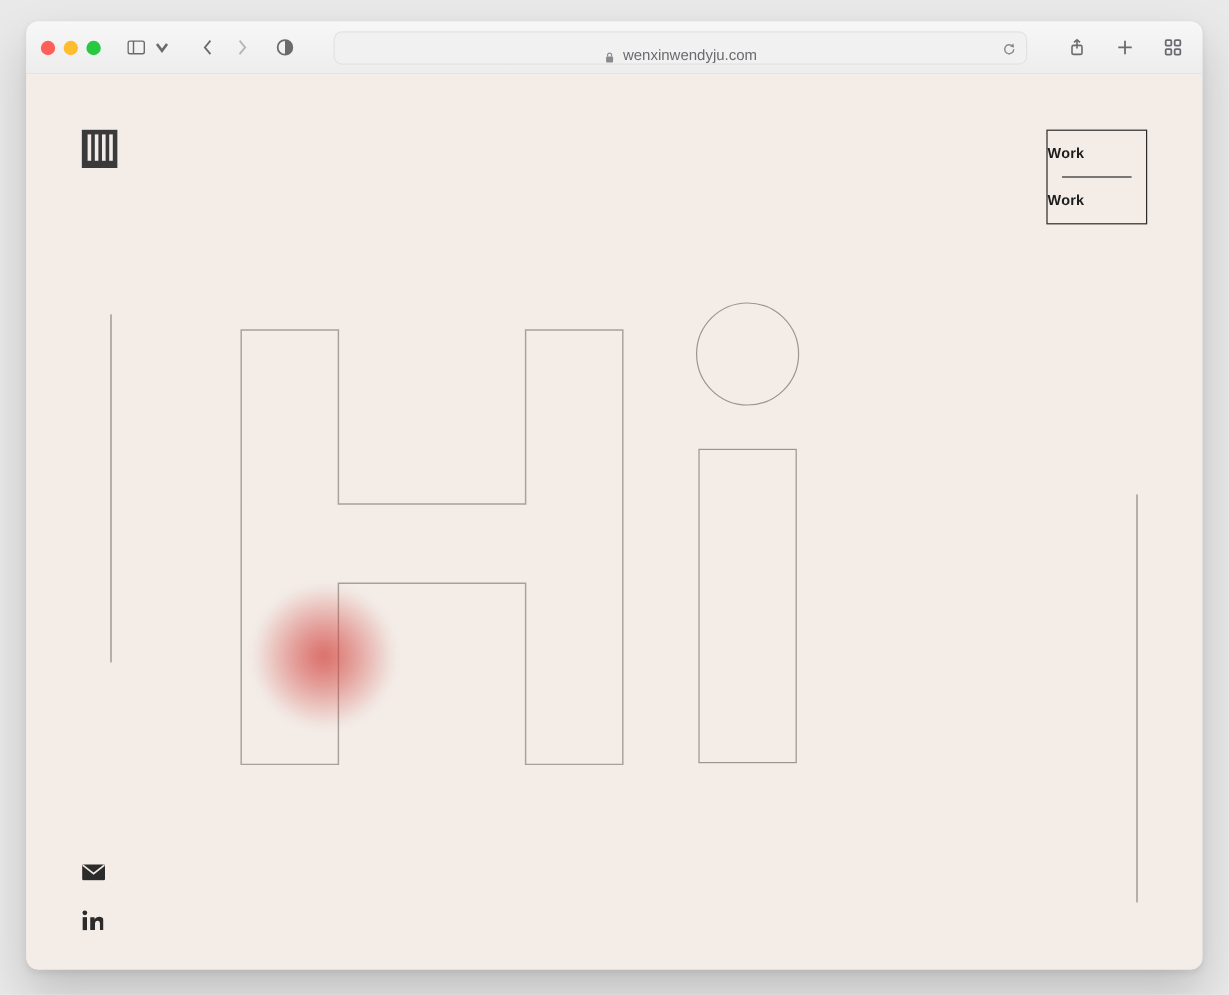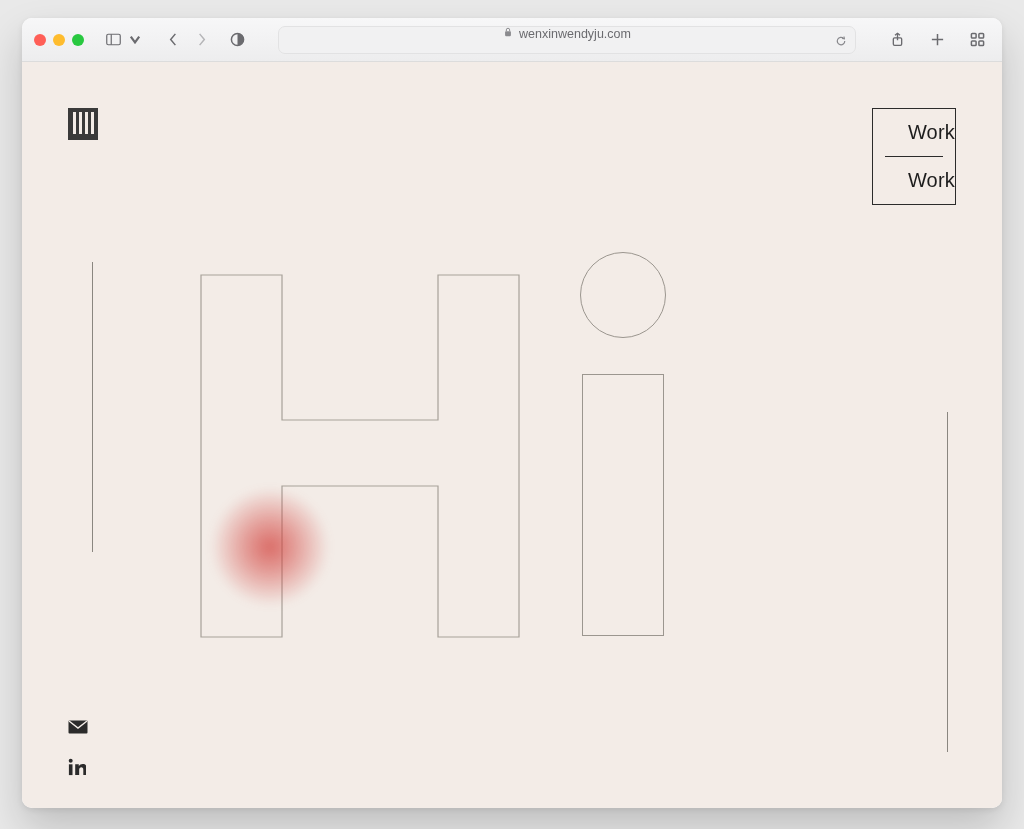--- a/index.html
+++ b/index.html
@@ -42,21 +42,21 @@
   }
   .tb-btn svg{width:15px;height:15px;stroke:#6b6b6f;fill:none;stroke-width:1.6;}
   .tb-group{display:flex;gap:2px;align-items:center;}
   .addr {
     flex:1;
     margin: 0 18px;
     height:28px;
     background:#f1f1f2;
     border:1px solid #e2e2e3;
     border-radius:7px;
-    display:flex; align-items:flex-start; justify-content:center;
+    display:flex; align-items:flex-end; justify-content:center;
     position:relative;
     font-size:12.5px; color:#6b6b6f;
   }
   .addr .lock{width:10px;height:10px;margin-right:6px;}
   .addr .reload{position:absolute;right:8px;top:8px;}
   .right-tools{display:flex;gap:14px;align-items:center;}
 
   
   .viewport{
     flex:1;
@@ -68,25 +68,25 @@
     position:absolute; top:46px; left:46px;
     width:30px;height:32px;
   }
   .nav-box{
     position:absolute; top:46px; right:46px;
     border:1px solid #2b2b2b;
     width:84px;
     display:flex; flex-direction:column;
   }
   .nav-box a{
-    text-align:right;
+    text-align:left;
     padding:12px 0;
-    font-weight:400;
+    font-weight:700;
     font-family: "Helvetica Neue", Arial, sans-serif;
-    font-size:20px;
+    font-size:12px;
     color:#1d1d1d;
     text-decoration:none;
     letter-spacing:.2px;
   }
   .nav-divider{height:1px;background:#2b2b2b;margin:0 12px;}
   .social{
     position:absolute; left:46px; bottom:34px;
     display:flex; flex-direction:column; gap:22px;
   }
   .social .ico{width:20px;height:16px;color:#2b2b2b;}

